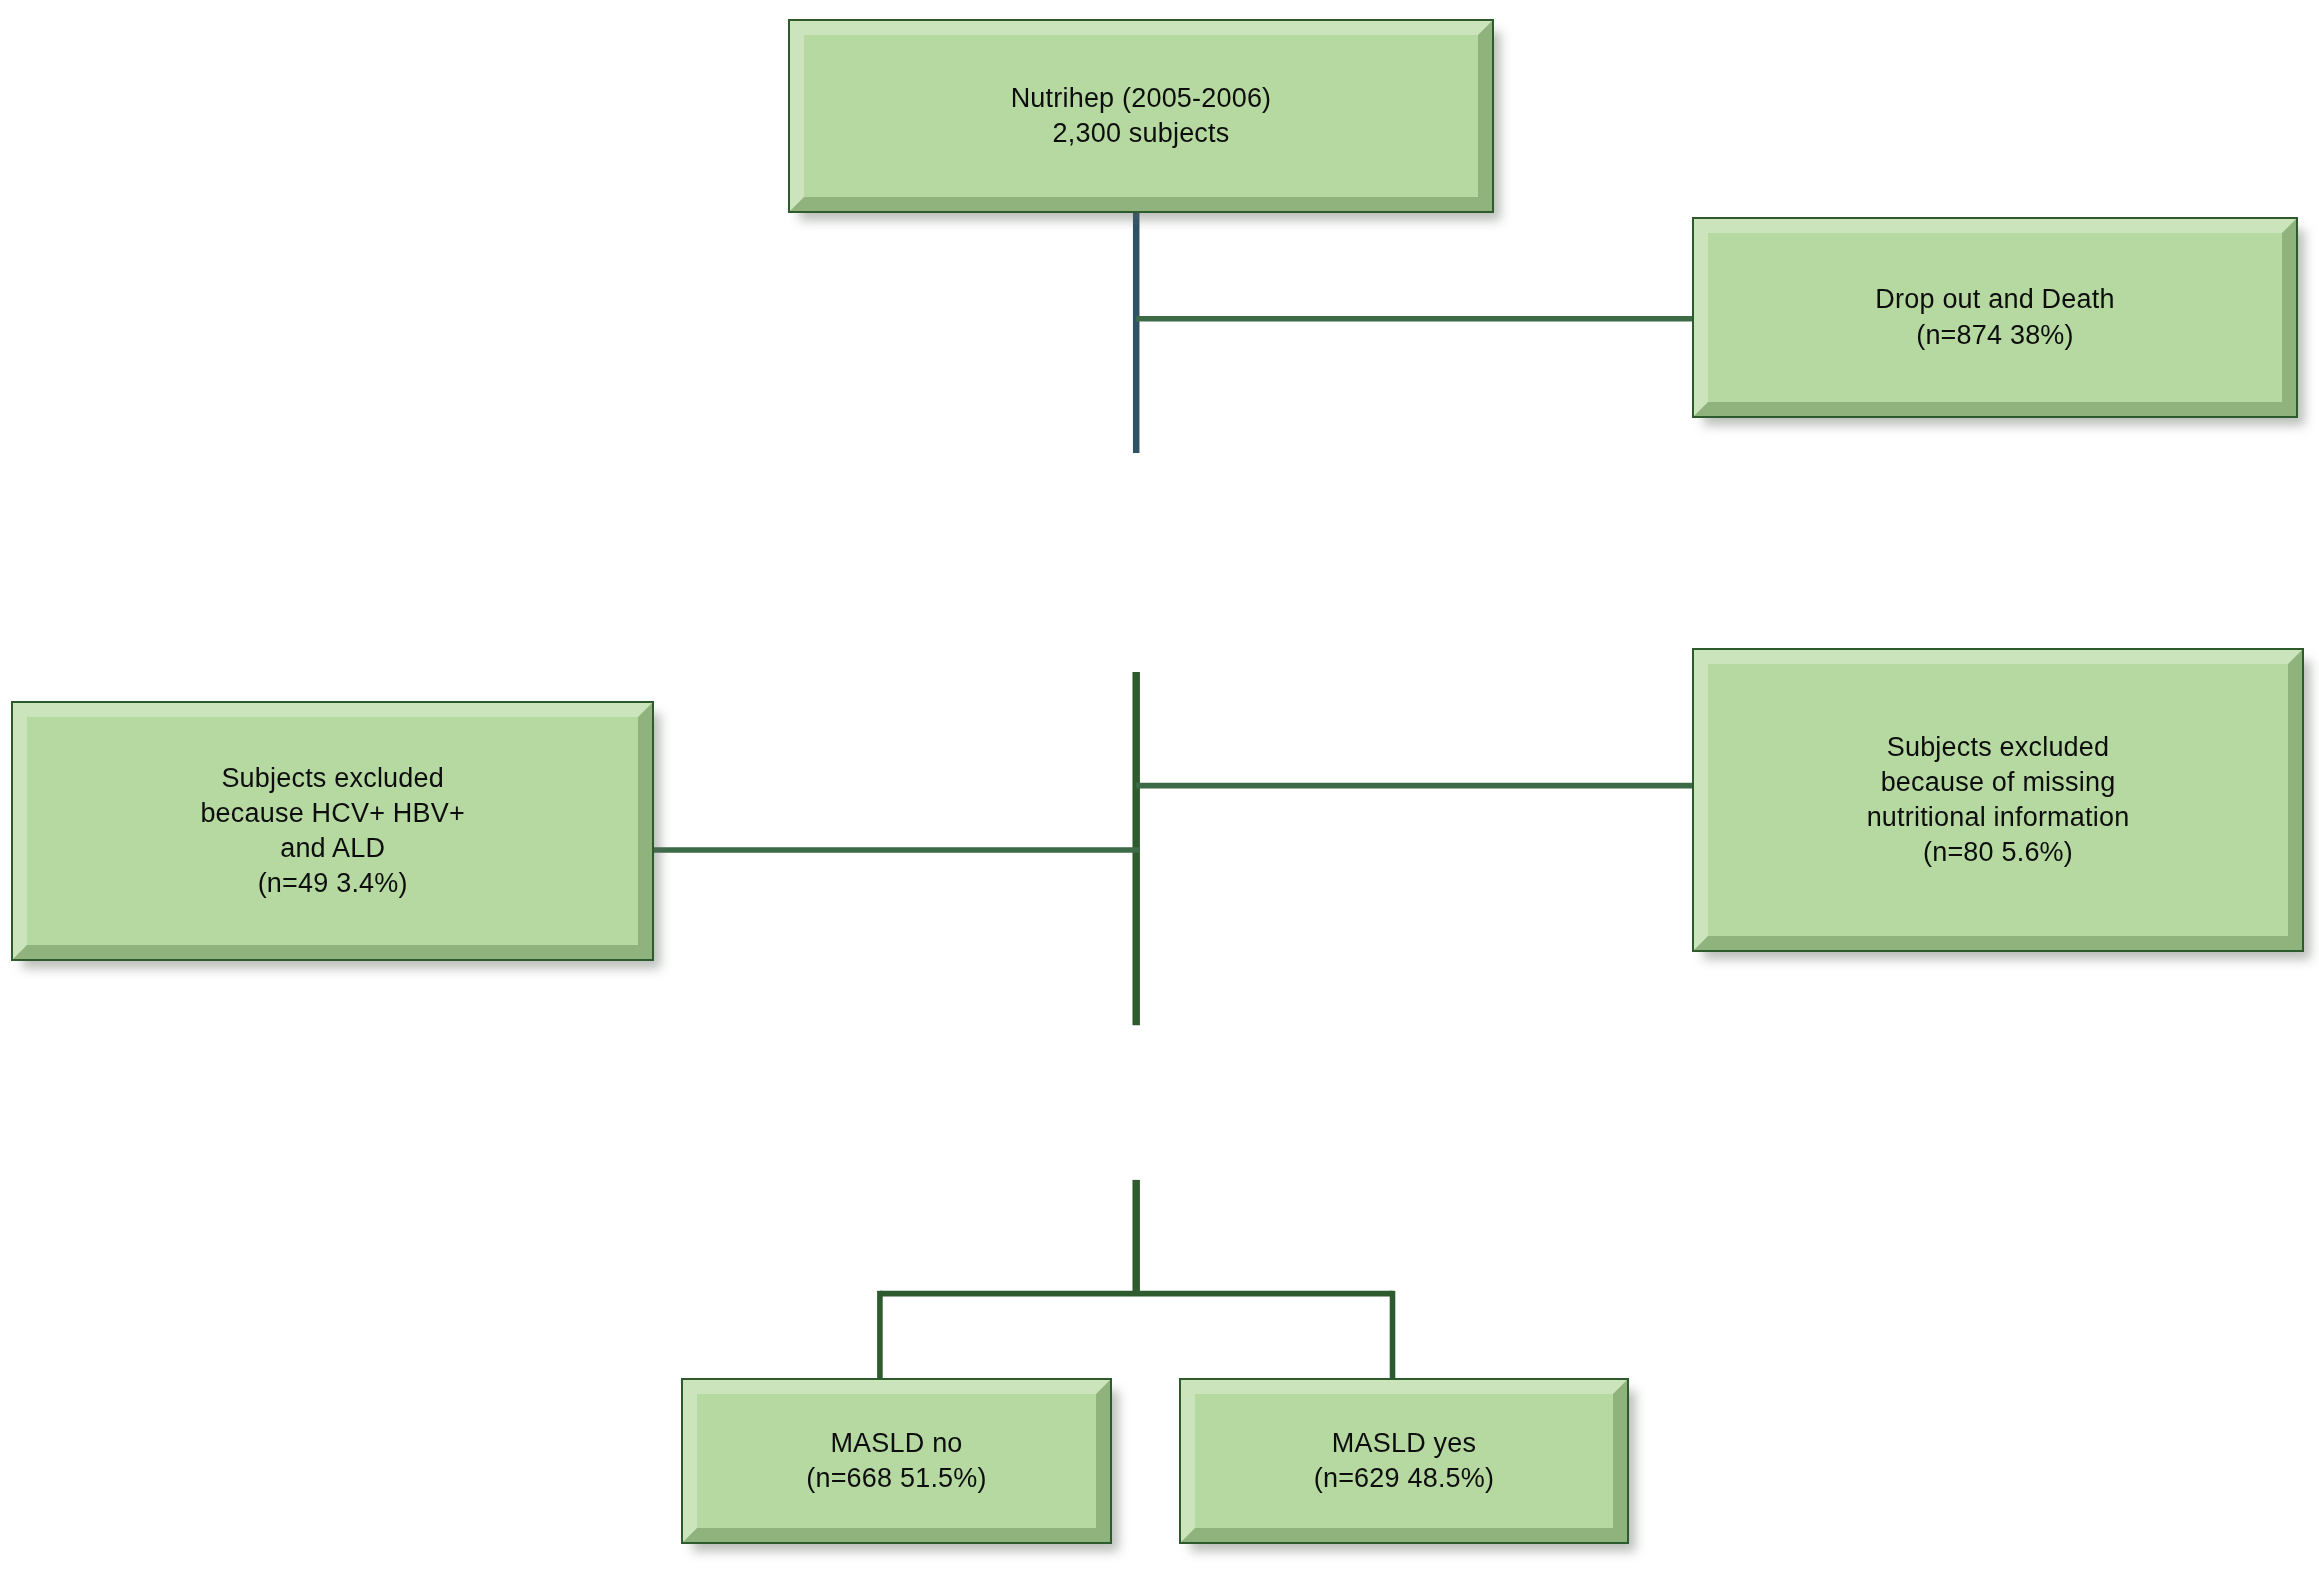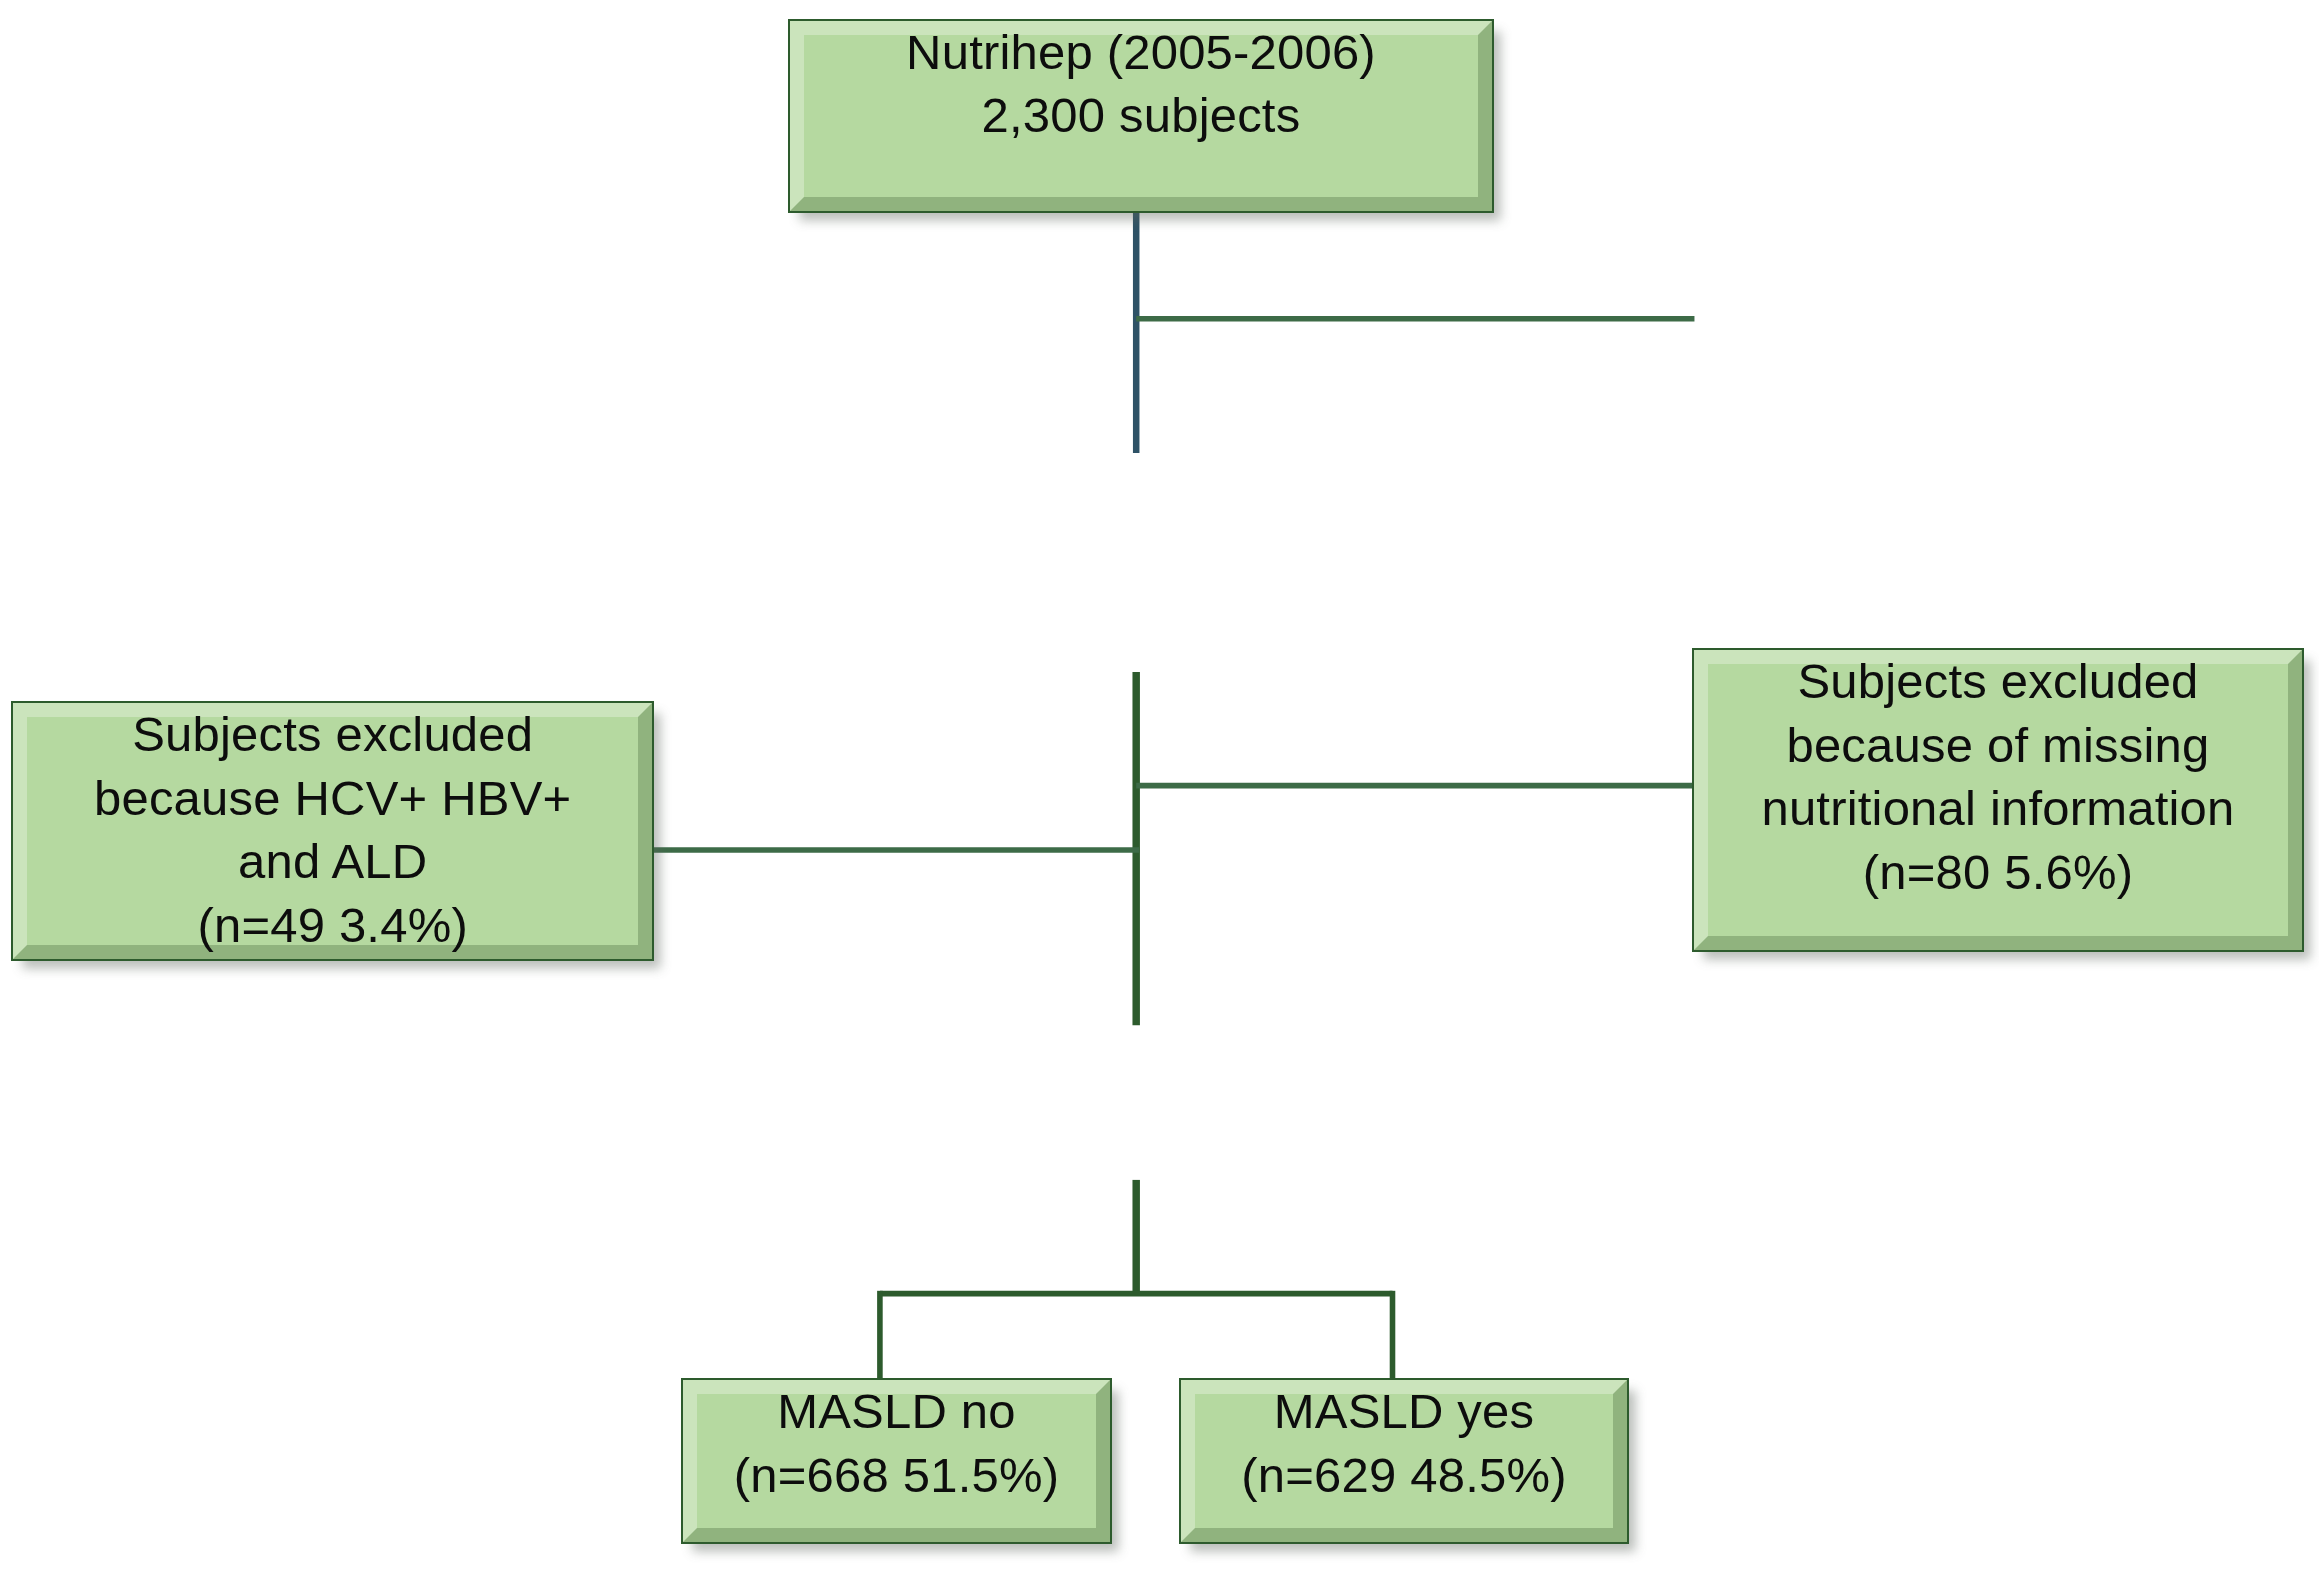--- a/index.html
+++ b/index.html
@@ -15,25 +15,25 @@
   
   #wires{position:absolute;left:0;top:0;width:2319px;height:1576px;}
 
   
   .node{
     position:absolute;
     box-sizing:border-box;
     background:#b5d9a0;
     border:2.8px solid #2d5b2d;
     display:flex;
-    align-items:flex-start;
+    align-items:center;
     justify-content:center;
     text-align:center;
     color:#0d0d0d;
-    font-size:49px;
+    font-size:27px;
     line-height:1.30;
     letter-spacing:0.2px;
     box-shadow:9.3px 10.3px 10.3px -1.9px rgba(90,100,90,.42);
     z-index:5;
   }
   
   .node::before{
     content:"";
     position:absolute;
     left:0;top:0;right:0;bottom:0;
@@ -79,20 +79,24 @@
     <line x1="944" y1="1385" x2="944" y2="1481" stroke="#2d5b2d" stroke-width="6"></line>
 
     <line x1="1494" y1="1385" x2="1494" y2="1481" stroke="#2d5b2d" stroke-width="6"></line>
   </svg>
 
   <div class="node" id="node-nutrihep">
     <span class="txt">Nutrihep (2005-2006)
 2,300 subjects</span>
   </div>
 
+  <div class="node" id="node-dropout">
+    <span class="txt">Drop out and Death
+(n=874 38%)</span>
+  </div>
 
 
   <div class="node" id="node-excl-viral">
     <span class="txt">Subjects excluded
 because HCV+ HBV+
 and ALD
 (n=49  3.4%)</span>
   </div>
 
   <div class="node" id="node-excl-nutrition">

